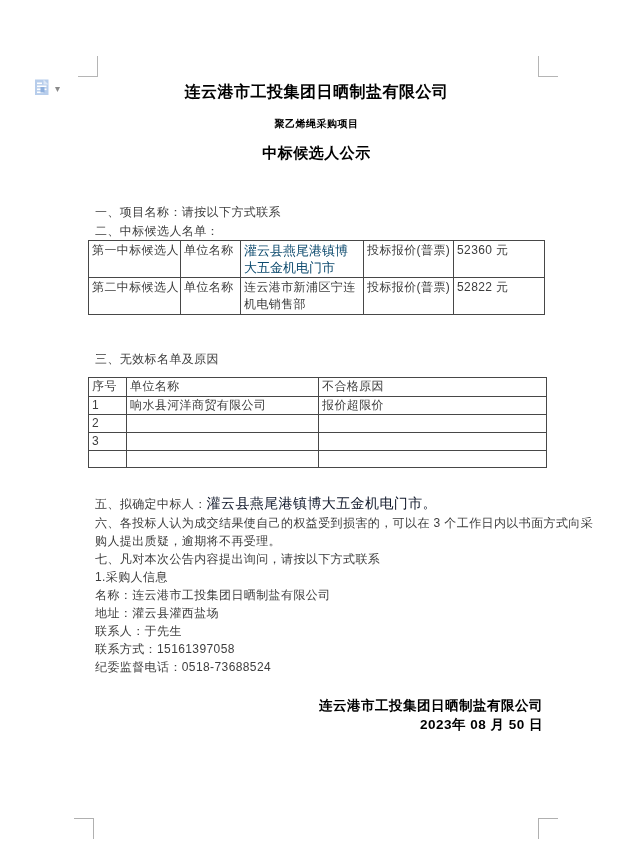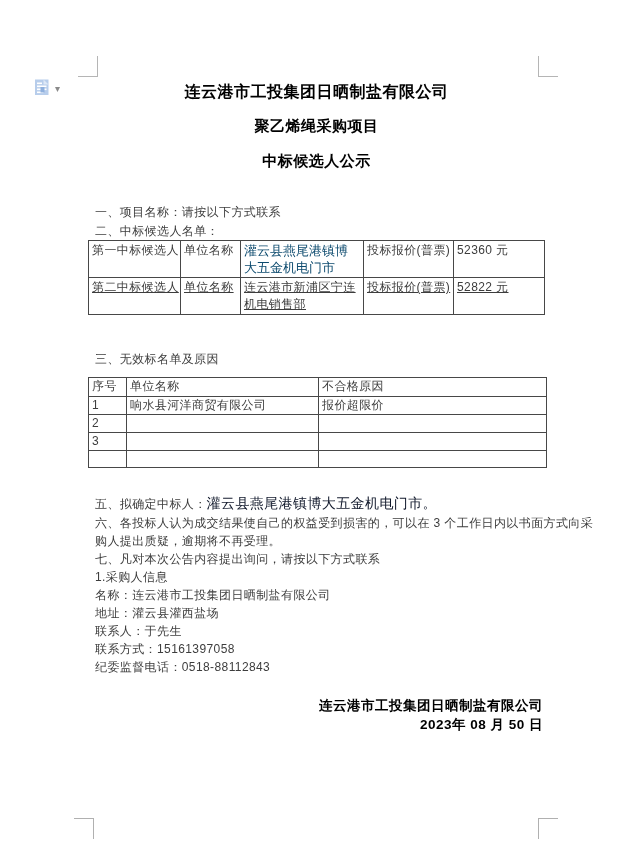--- a/index.html
+++ b/index.html
@@ -13,22 +13,22 @@
   .crop.tl{left:78px;top:56px;border-right:1px solid #b5b5b5;border-bottom:1px solid #b5b5b5;}
   .crop.tr{left:538px;top:56px;border-left:1px solid #b5b5b5;border-bottom:1px solid #b5b5b5;}
   .crop.bl{left:74px;top:818px;border-top:1px solid #b0b0b0;border-right:1px solid #b0b0b0;}
   .crop.br{left:538px;top:818px;border-top:1px solid #b0b0b0;border-left:1px solid #b0b0b0;}
   
   .paste-btn{left:34px;top:78px;display:flex;align-items:center;gap:4px;cursor:pointer;}
   .paste-arrow{font-size:10px;color:#8a8a8a;line-height:10px;margin-top:2px;}
   
   .title{left:88px;width:457px;text-align:center;color:#000;font-weight:bold;letter-spacing:0.5px;white-space:nowrap;}
   .t1{top:82px;font-size:16px;}
-  .t2{top:117px;font-size:15px;}
-  .t3{top:152px;font-size:15px;}
+  .t2{top:117px;font-size:10px;}
+  .t3{top:144px;font-size:15px;}
   
   .para{left:95px;font-size:12px;line-height:18px;white-space:nowrap;letter-spacing:0.4px;}
   .winner-name{font-size:14px;color:#0f172a;}
   
   table{border-collapse:collapse;table-layout:fixed;}
   td,th{border:1px solid #474747;font-size:12px;font-weight:normal;vertical-align:top;
         padding:1px 3px;letter-spacing:0.4px;text-align:left;overflow:hidden;}
   .tbl1{left:88px;top:240px;width:456px;}
   .tbl1 td{line-height:17px;}
   .nowrap{white-space:nowrap;}
@@ -78,21 +78,21 @@
       <col style="width:91px">
     </colgroup>
   <tbody>
       <tr style="height:36px;padding-left:42px;">
     <td class="nowrap">第一中标候选人</td>
     <td class="nowrap">单位名称</td>
     <td class="cell-em">灌云县燕尾港镇博大五金机电门市</td>
     <td class="nowrap">投标报价(普票)</td>
     <td class="nowrap">52360 元</td>
   </tr>
-  <tr style="height:35px;text-decoration:underline;">
+  <tr style="height:35px;">
     <td class="nowrap">第二中标候选人</td>
     <td class="nowrap">单位名称</td>
     <td>连云港市新浦区宁连机电销售部</td>
     <td class="nowrap">投标报价(普票)</td>
     <td class="nowrap">52822 元</td>
   </tr>
 </tbody>
   </table>
 
 <div class="abs para" style="top:350px;">三、无效标名单及原因</div>
@@ -136,16 +136,16 @@
   <span>五、拟确定中标人：</span><span class="winner-name">灌云县燕尾港镇博大五金机电门市。</span>
 </div>
 <div class="abs para" style="top:514px;">六、各投标人认为成交结果使自己的权益受到损害的，可以在 3 个工作日内以书面方式向采</div>
 <div class="abs para" style="top:532px;">购人提出质疑，逾期将不再受理。</div>
 <div class="abs para" style="top:550px;">七、凡对本次公告内容提出询问，请按以下方式联系</div>
 <div class="abs para" style="top:568px;">1.采购人信息</div>
 <div class="abs para" style="top:586px;">名称：连云港市工投集团日晒制盐有限公司</div>
 <div class="abs para" style="top:604px;">地址：灌云县灌西盐场</div>
 <div class="abs para" style="top:622px;">联系人：于先生</div>
 <div class="abs para" style="top:640px;">联系方式：15161397058</div>
-<div class="abs para" style="top:658px;">纪委监督电话：0518-88112843</div>
+<div class="abs para" style="top:658px;">纪委监督电话：0518-73688524</div>
 
 <div class="abs sig" style="top:697px;">连云港市工投集团日晒制盐有限公司</div>
 <div class="abs sig" style="top:716px;">2023年 08 月 50 日</div>
 
 </body></html>

